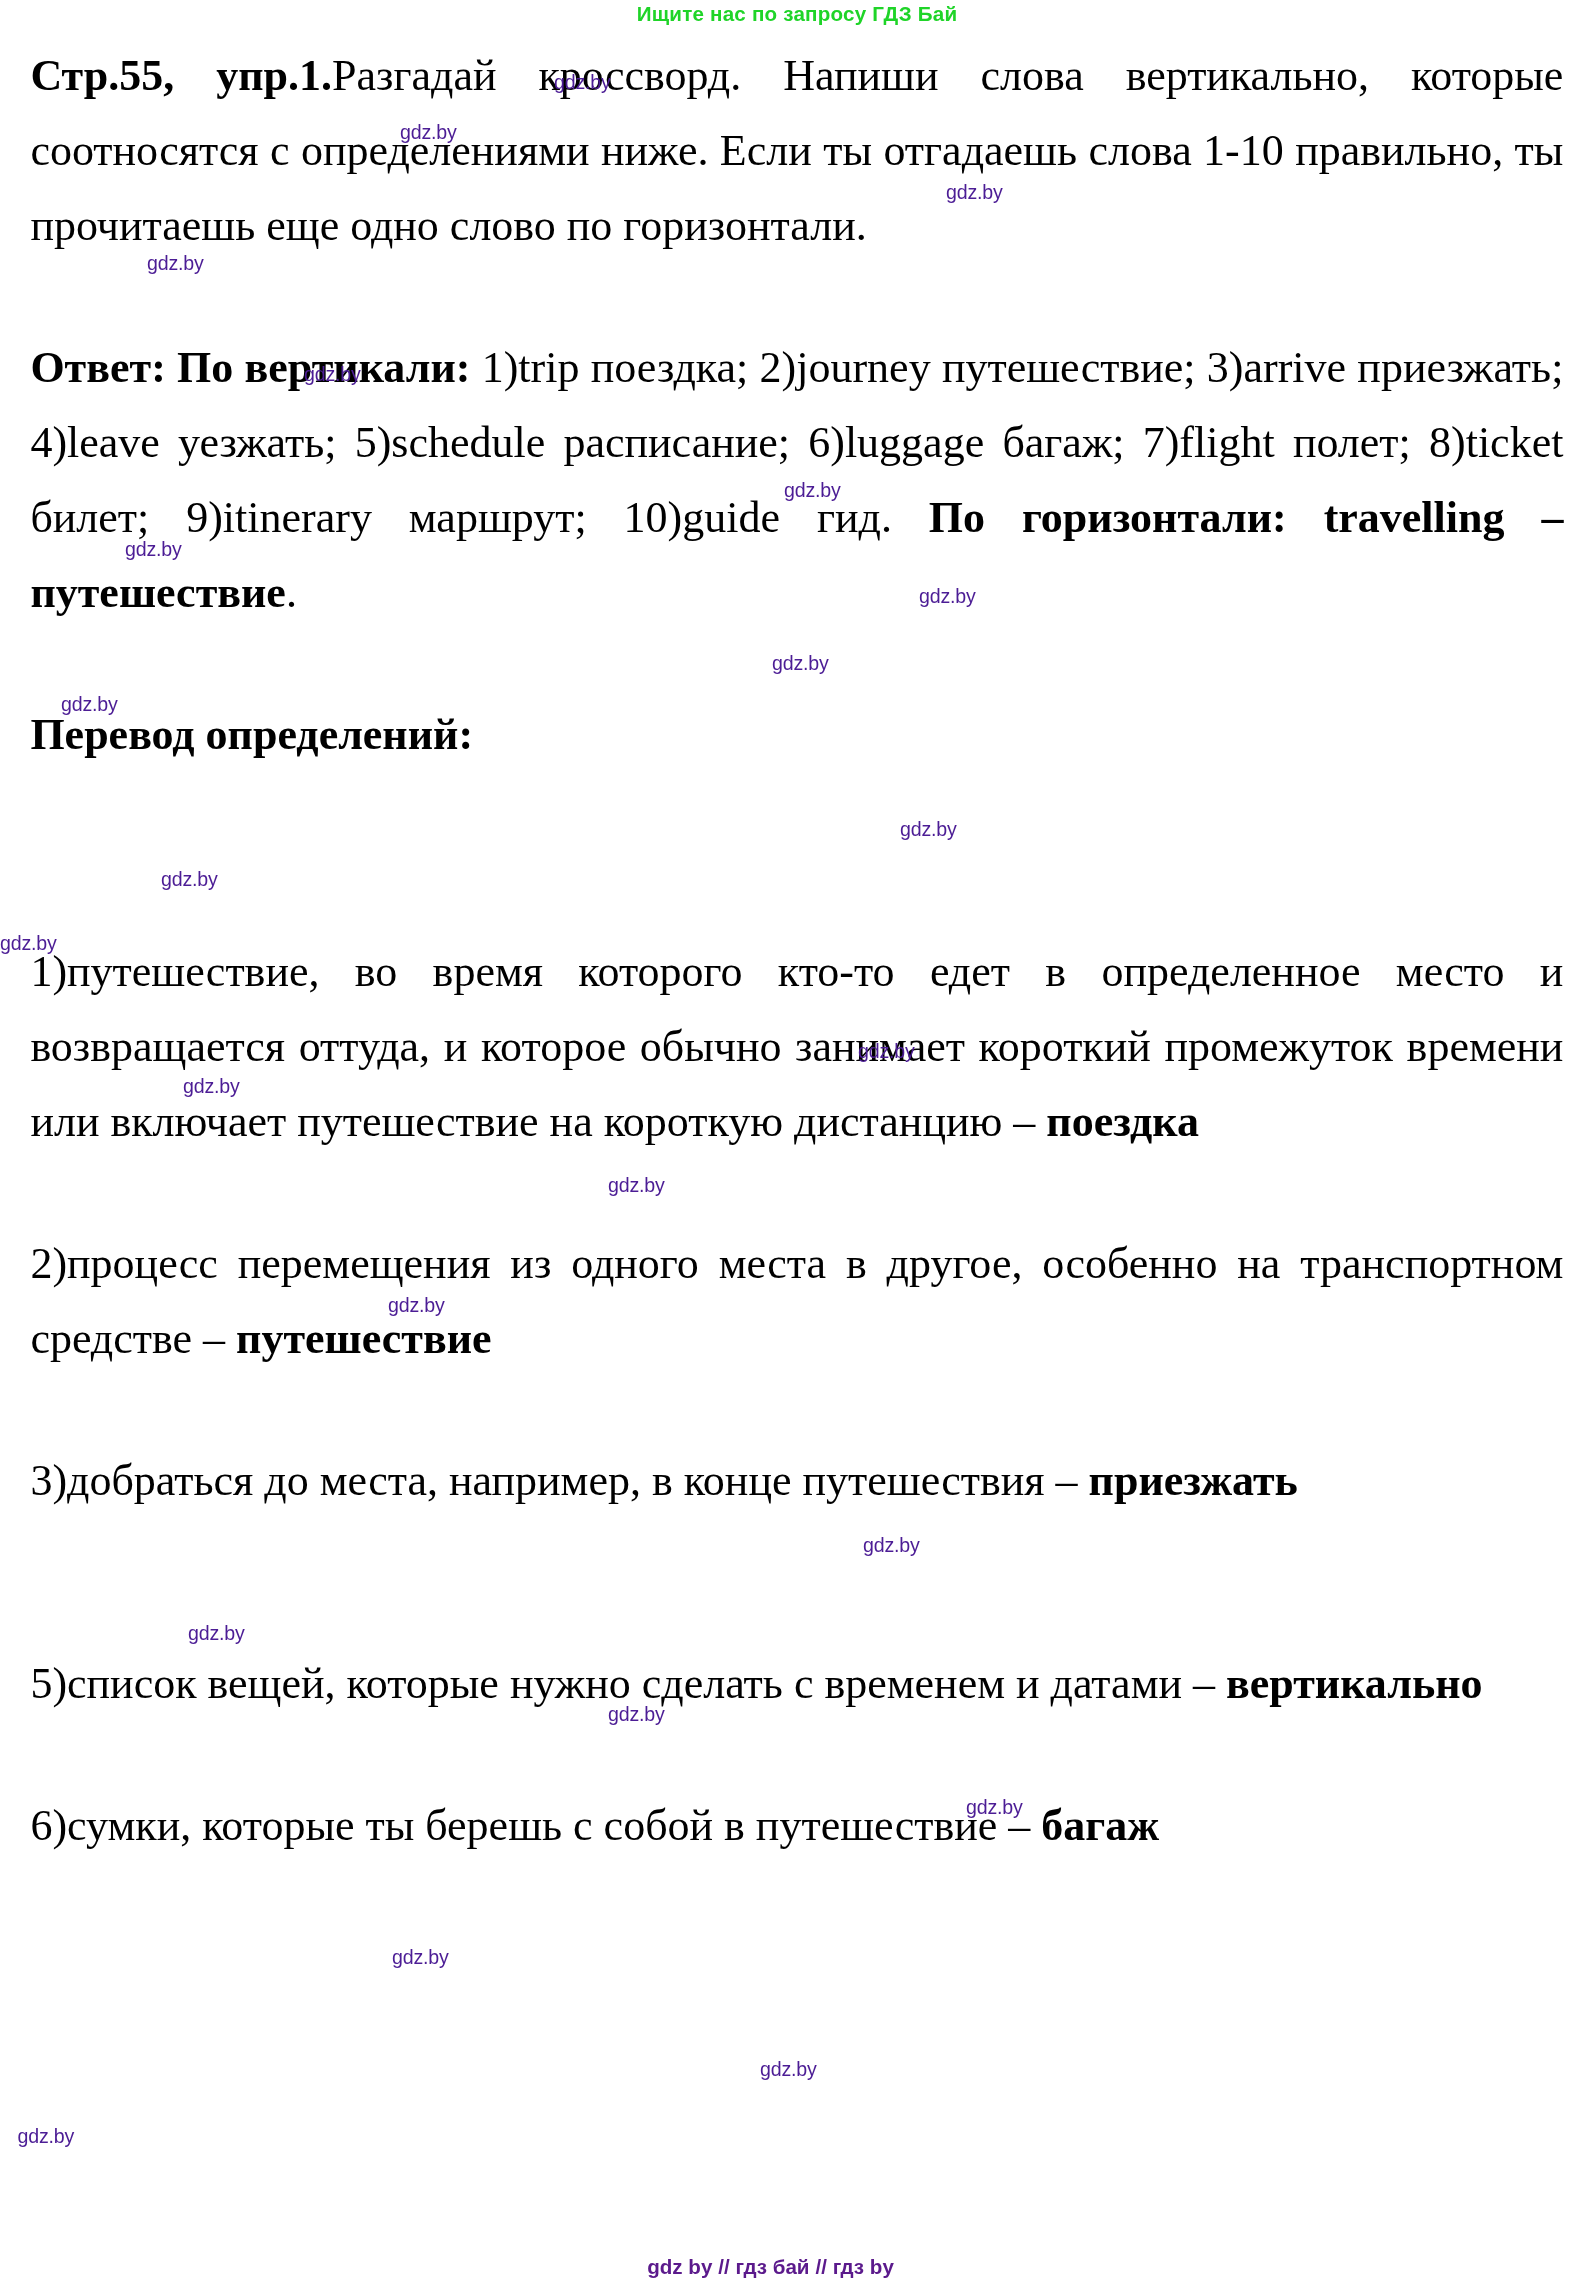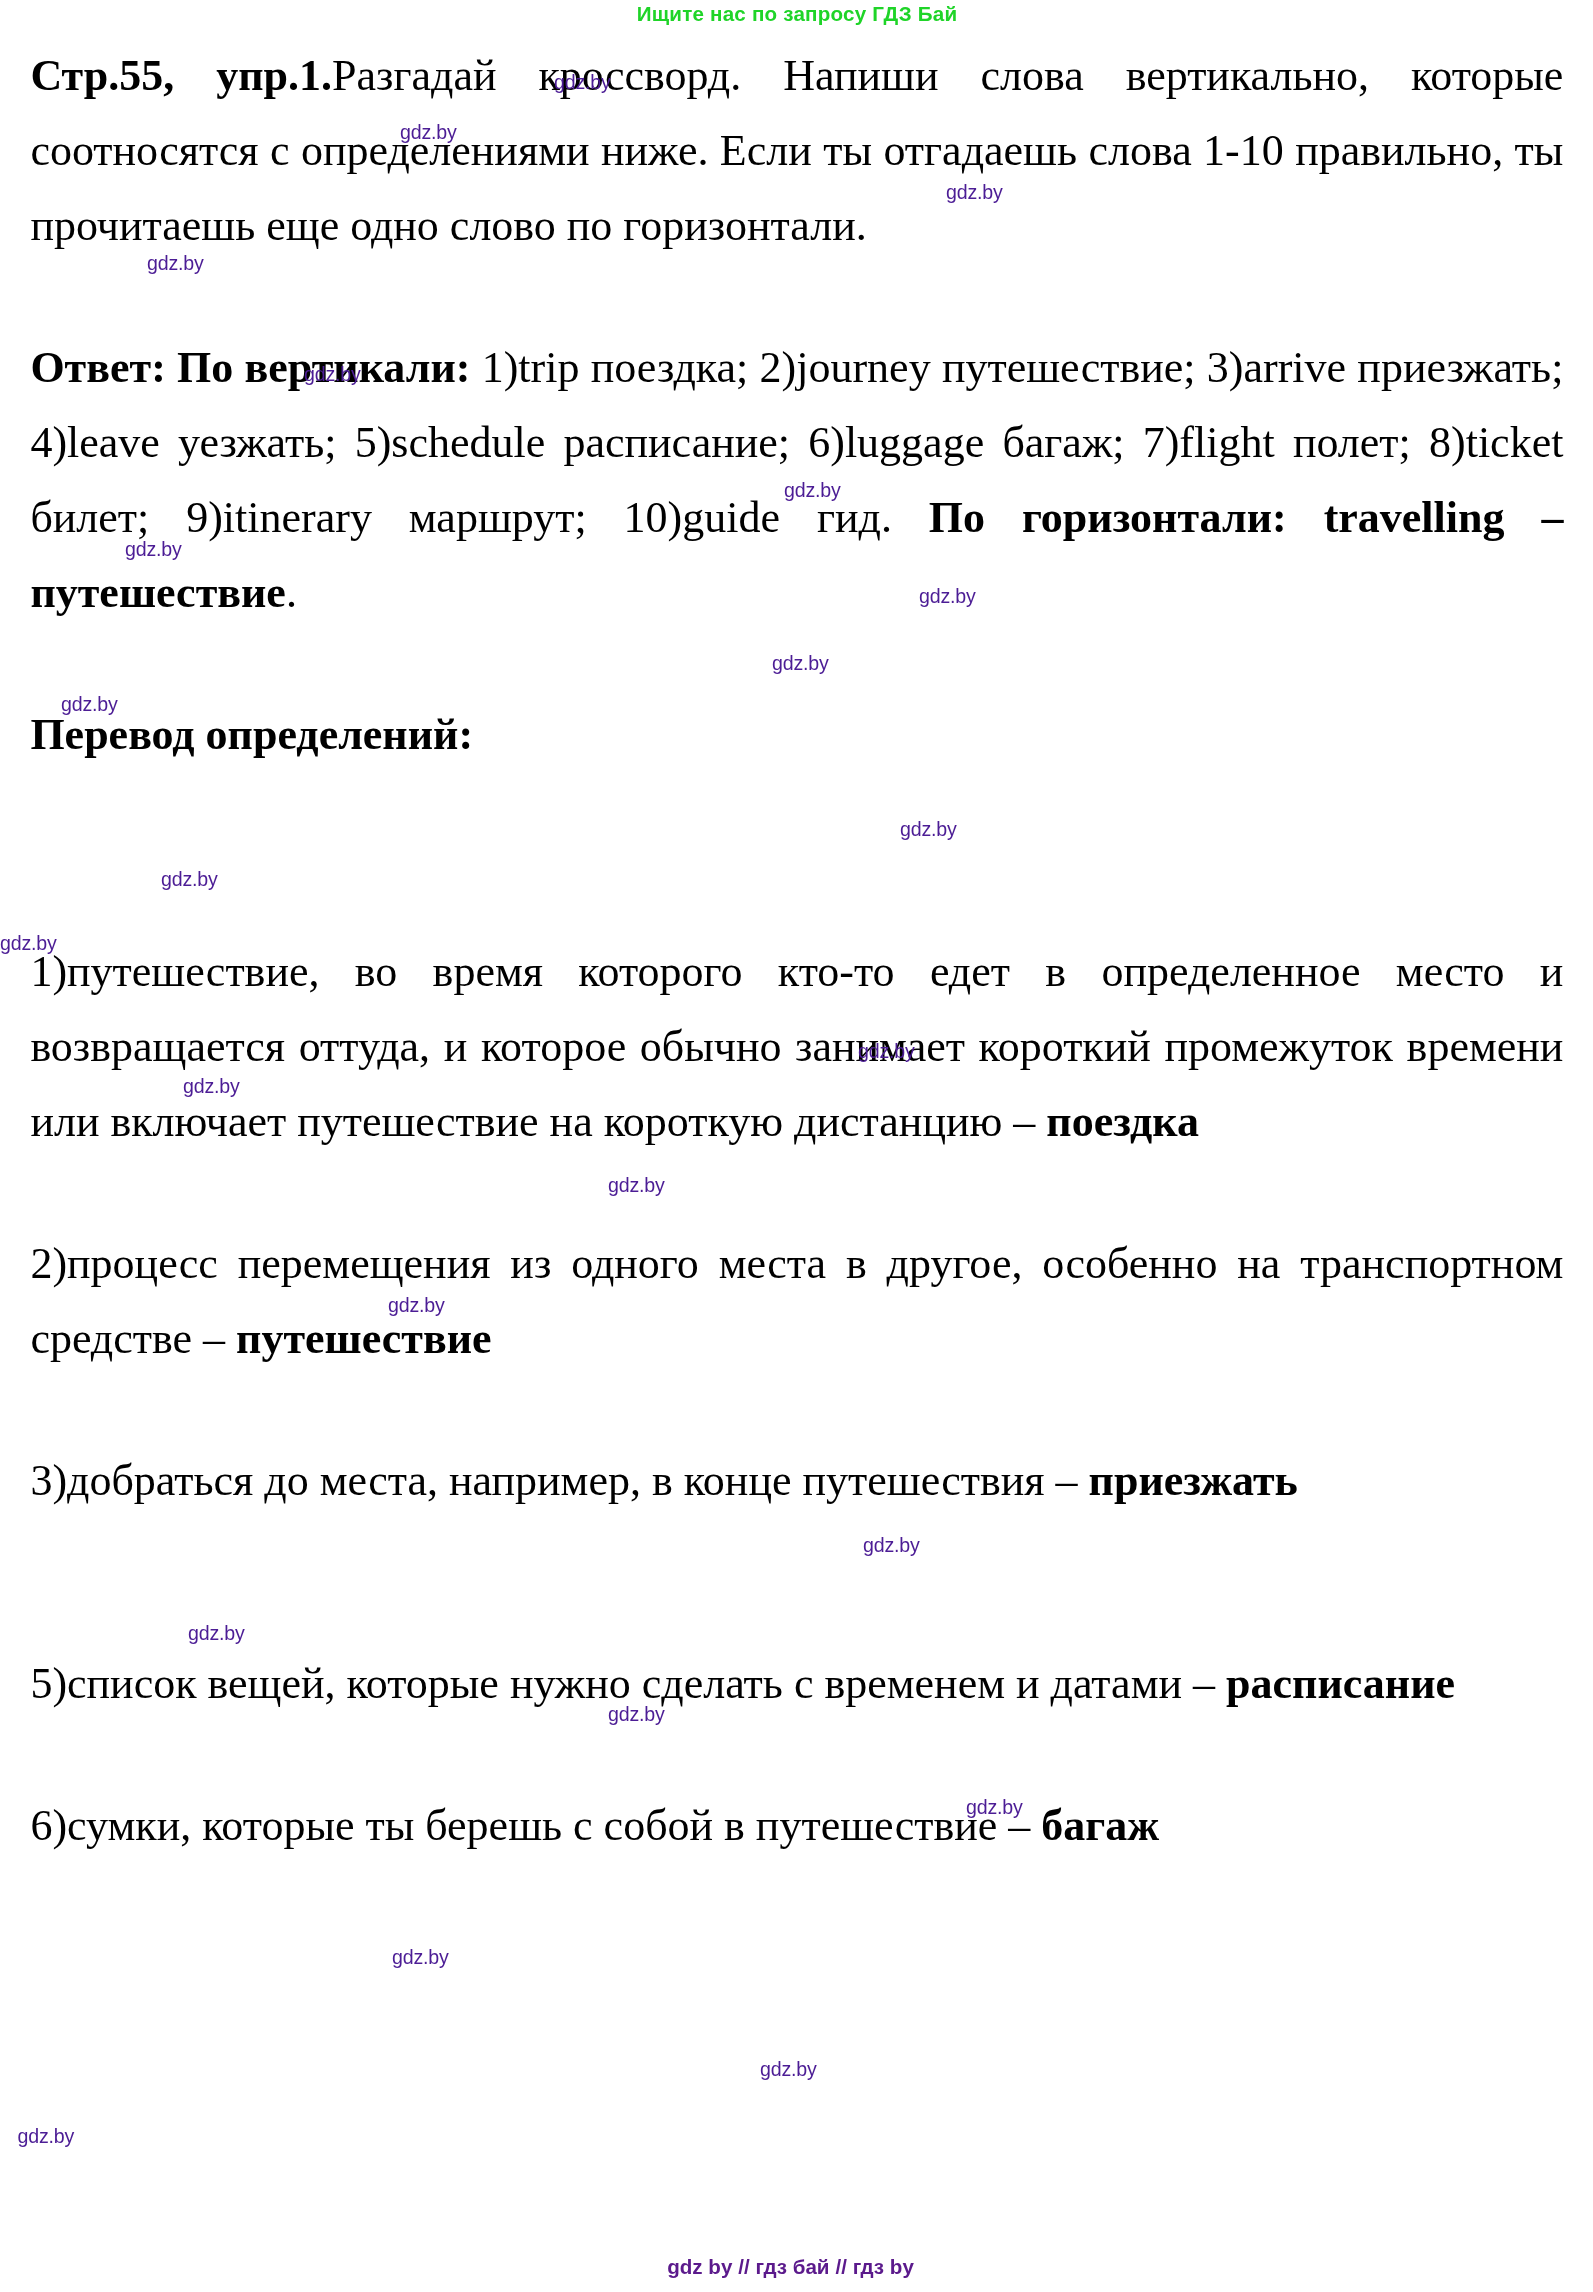--- a/index.html
+++ b/index.html
@@ -41,21 +41,20 @@
   .footer {
     position: absolute;
     bottom: 13.7px;
     left: 0;
     width: 1541px;
     text-align: center;
     font-family: "Liberation Sans", "DejaVu Sans", sans-serif;
     font-weight: bold;
     font-size: 20.6px;
     color: #5b1a8c;
-    margin-left: 20px;
   }
   .footer .sep { padding: 0 5.9px; }
 
   
   .content {
     position: absolute;
     left: 27.4px;
     top: 35px;
     width: 1539px;
   }
@@ -117,21 +116,21 @@
 
     <div class="gap-md"></div>
 
     <p class="block"><span>3)</span><span>добраться до места, например, в конце путешествия – </span><span class="b">приезжать</span></p>
 
     <div class="gap-md"></div>
 
 
     <div class="gap-md"></div>
 
-    <p class="block"><span>5)</span><span>список вещей, которые нужно сделать с временем и датами – </span><span class="b">расписание</span></p>
+    <p class="block"><span>5)</span><span>список вещей, которые нужно сделать с временем и датами – </span><span class="b">вертикально</span></p>
 
     <div class="gap-md"></div>
 
     <p class="block"><span>6)</span><span>сумки, которые ты берешь с собой в путешествие – </span><span class="b">багаж</span></p>
 
   </div>
 
   <div class="wm" style="left:554px;  top:71px;">gdz.by</div>
   <div class="wm" style="left:400px;  top:121px;">gdz.by</div>
   <div class="wm" style="left:946px;  top:181px;">gdz.by</div>

